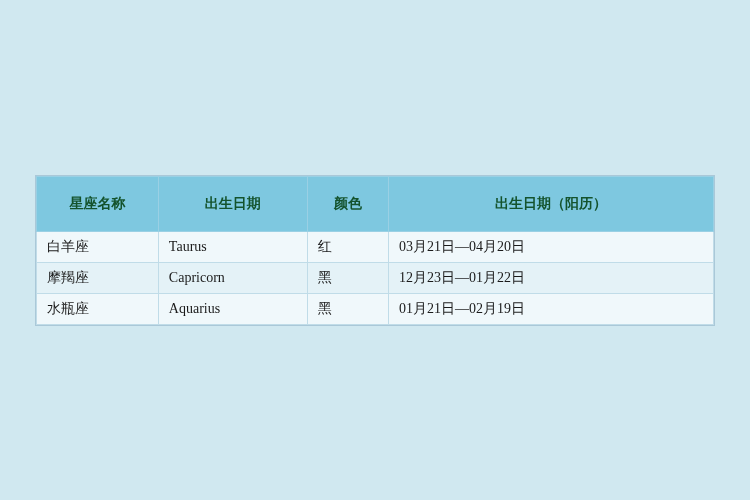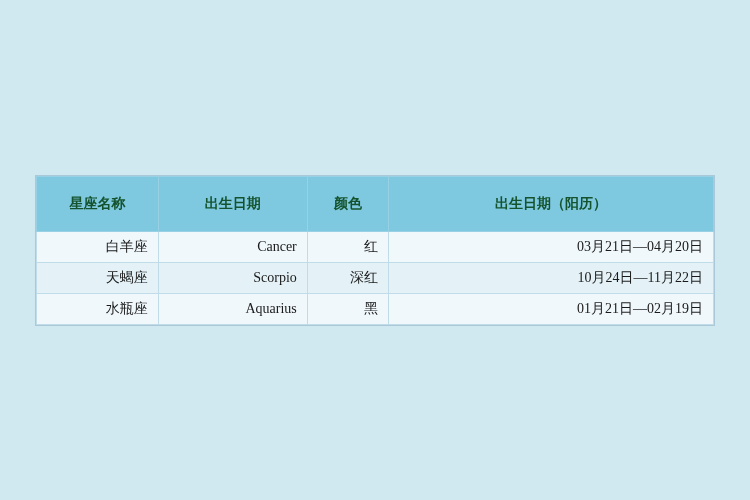--- a/index.html
+++ b/index.html
@@ -30,21 +30,21 @@
       background-color: #7ec8e0;
       color: #14532d;
       padding: 18px 10px;
       text-align: center;
       border: 1px solid #9ad0e4;
       font-weight: bold;
       font-size: 14px;
     }
     td {
       padding: 6px 10px;
-      text-align: right;
+      text-align: left;
       border: 1px solid #c0dce8;
       background-color: #f0f8fb;
       color: #1a1a1a;
       font-size: 14px;
     }
     tr:nth-child(even) td {
       background-color: #e4f2f7;
     }
     .col-zh { width: 18%; }
     .col-en { width: 22%; }
@@ -60,29 +60,29 @@
       <tr>
         <th class="col-zh">星座名称</th>
         <th class="col-en">出生日期</th>
         <th class="col-color">颜色</th>
         <th class="col-date">出生日期（阳历）</th>
       </tr>
     </thead>
     <tbody id="table-body">
     <tr>
           <td>白羊座</td>
-          <td>Cancer</td>
+          <td>Taurus</td>
           <td>红</td>
           <td>03月21日—04月20日</td>
         </tr>
         <tr>
-          <td>天蝎座</td>
-          <td>Scorpio</td>
-          <td>深红</td>
-          <td>10月24日—11月22日</td>
+          <td>摩羯座</td>
+          <td>Capricorn</td>
+          <td>黑</td>
+          <td>12月23日—01月22日</td>
         </tr>
         <tr>
           <td>水瓶座</td>
           <td>Aquarius</td>
           <td>黑</td>
           <td>01月21日—02月19日</td>
         </tr>
       </tbody>
   </table>
 </div>

